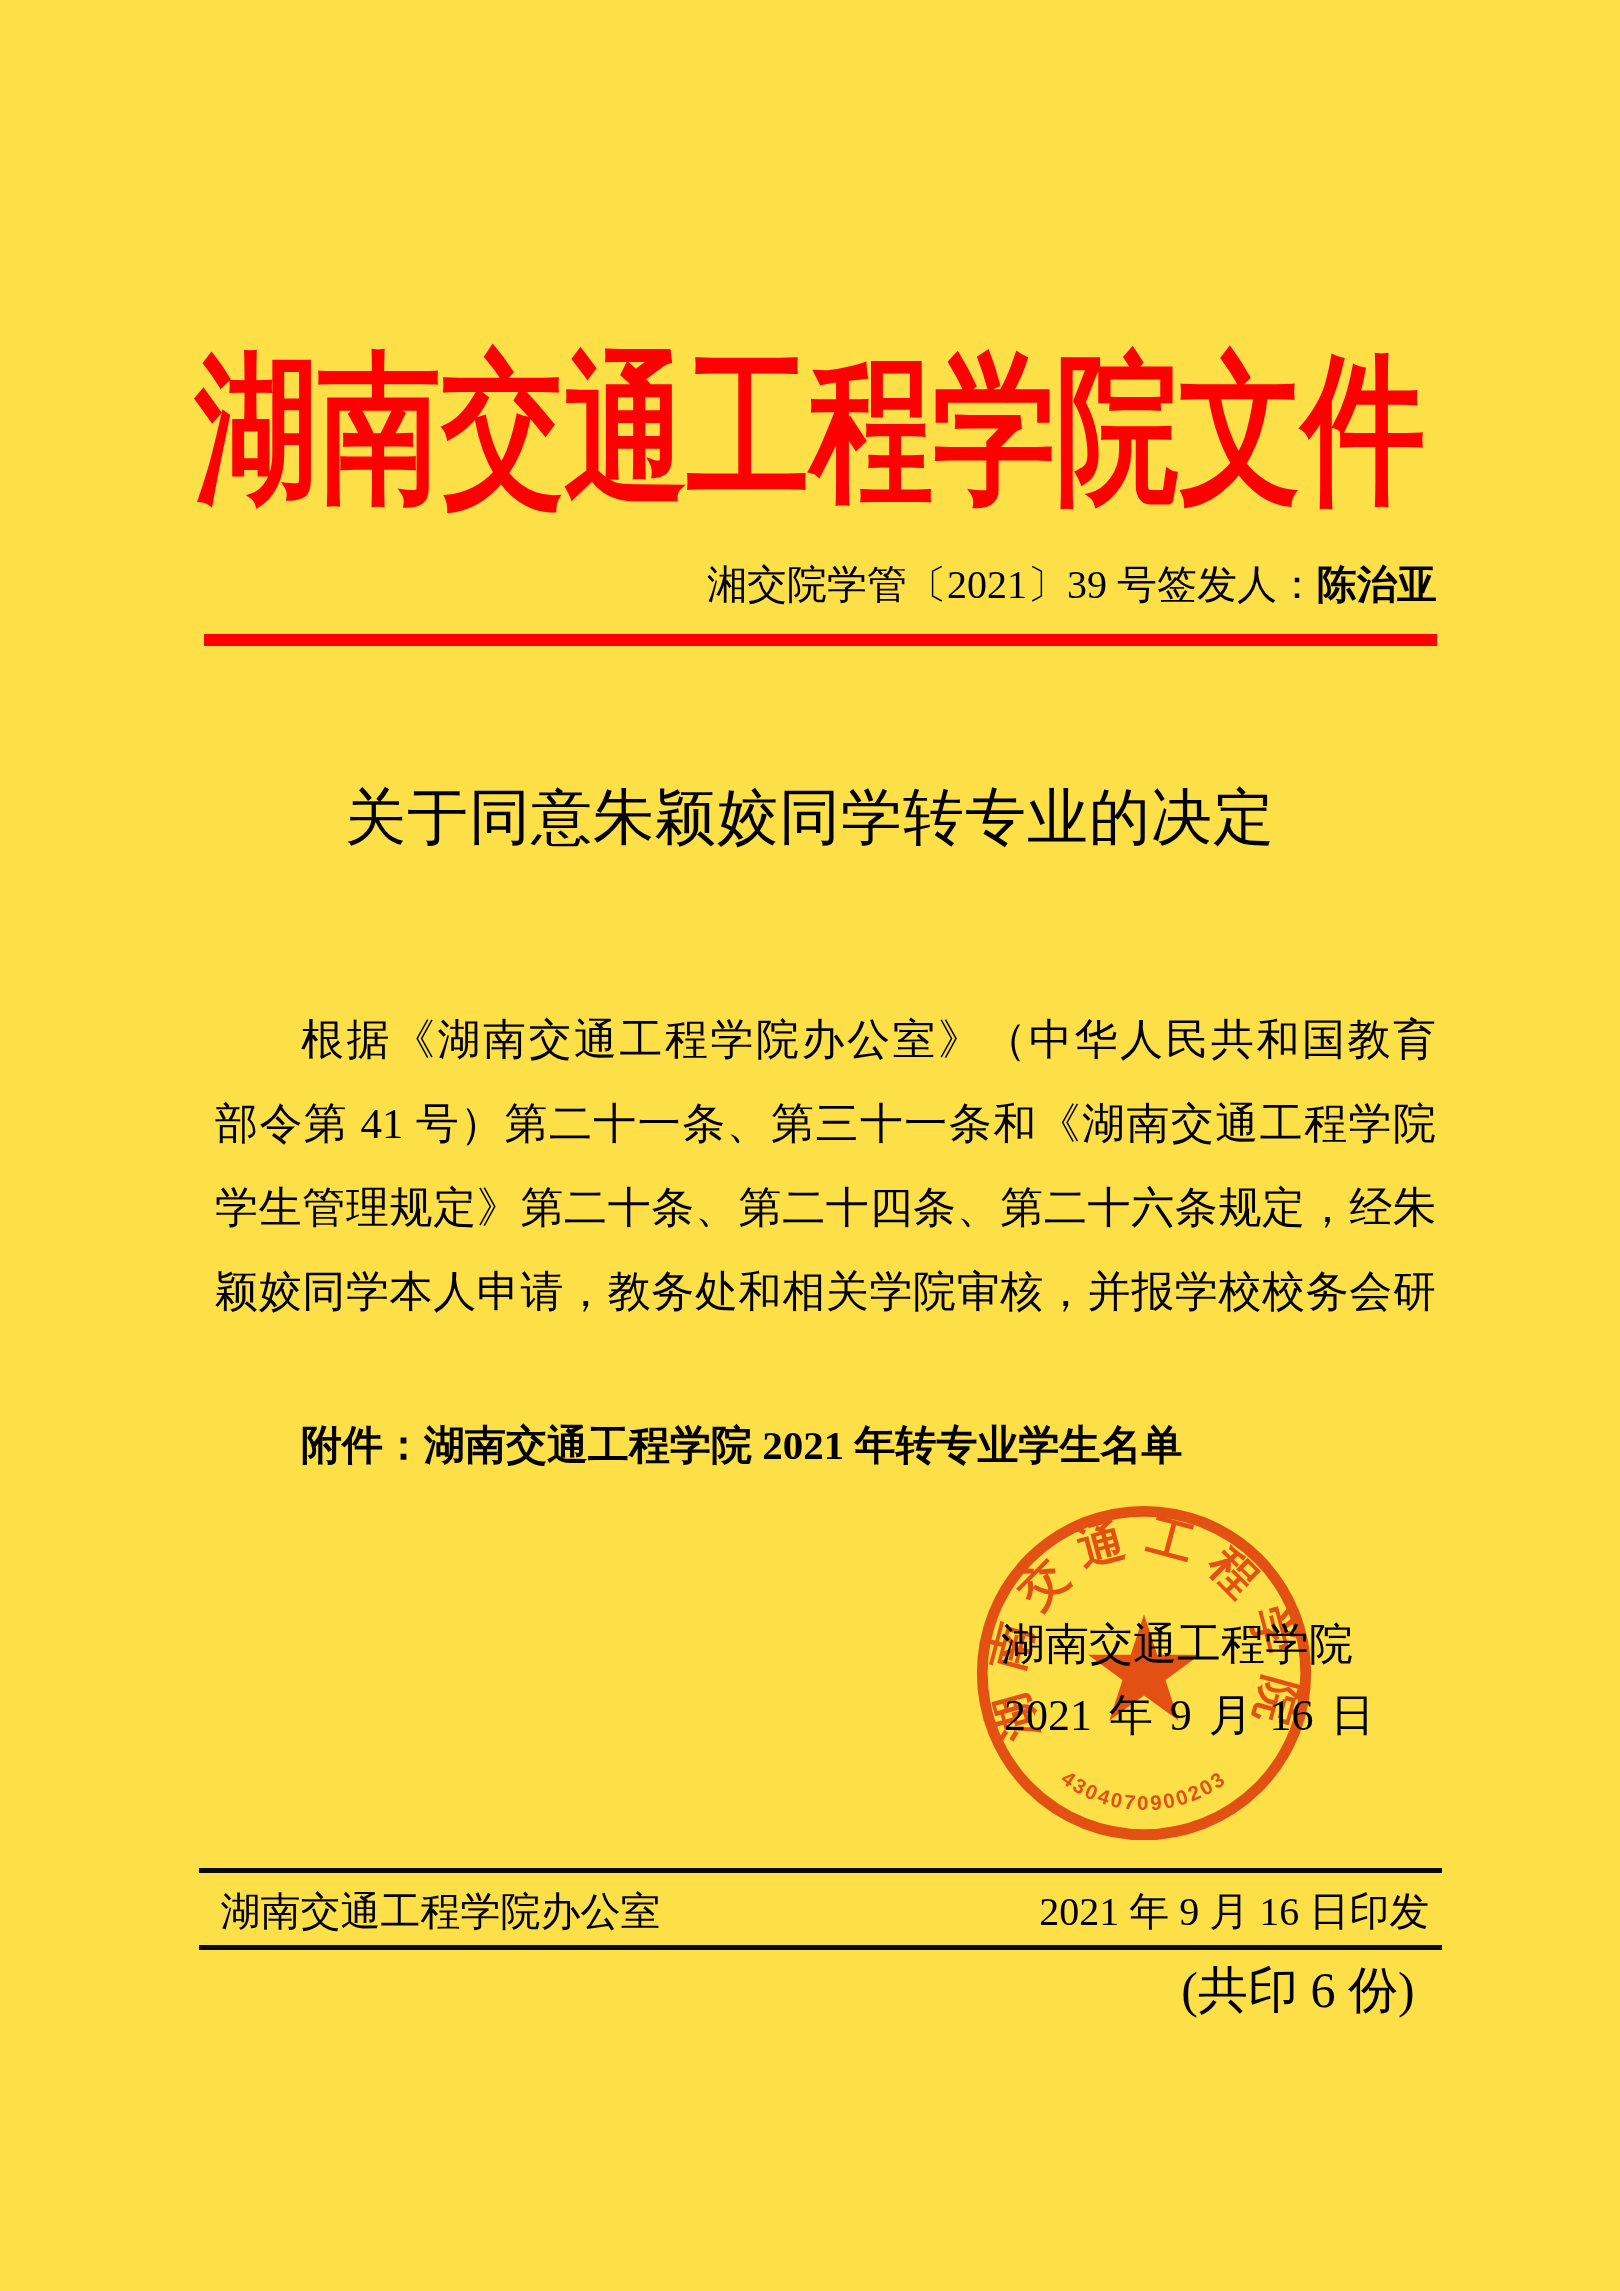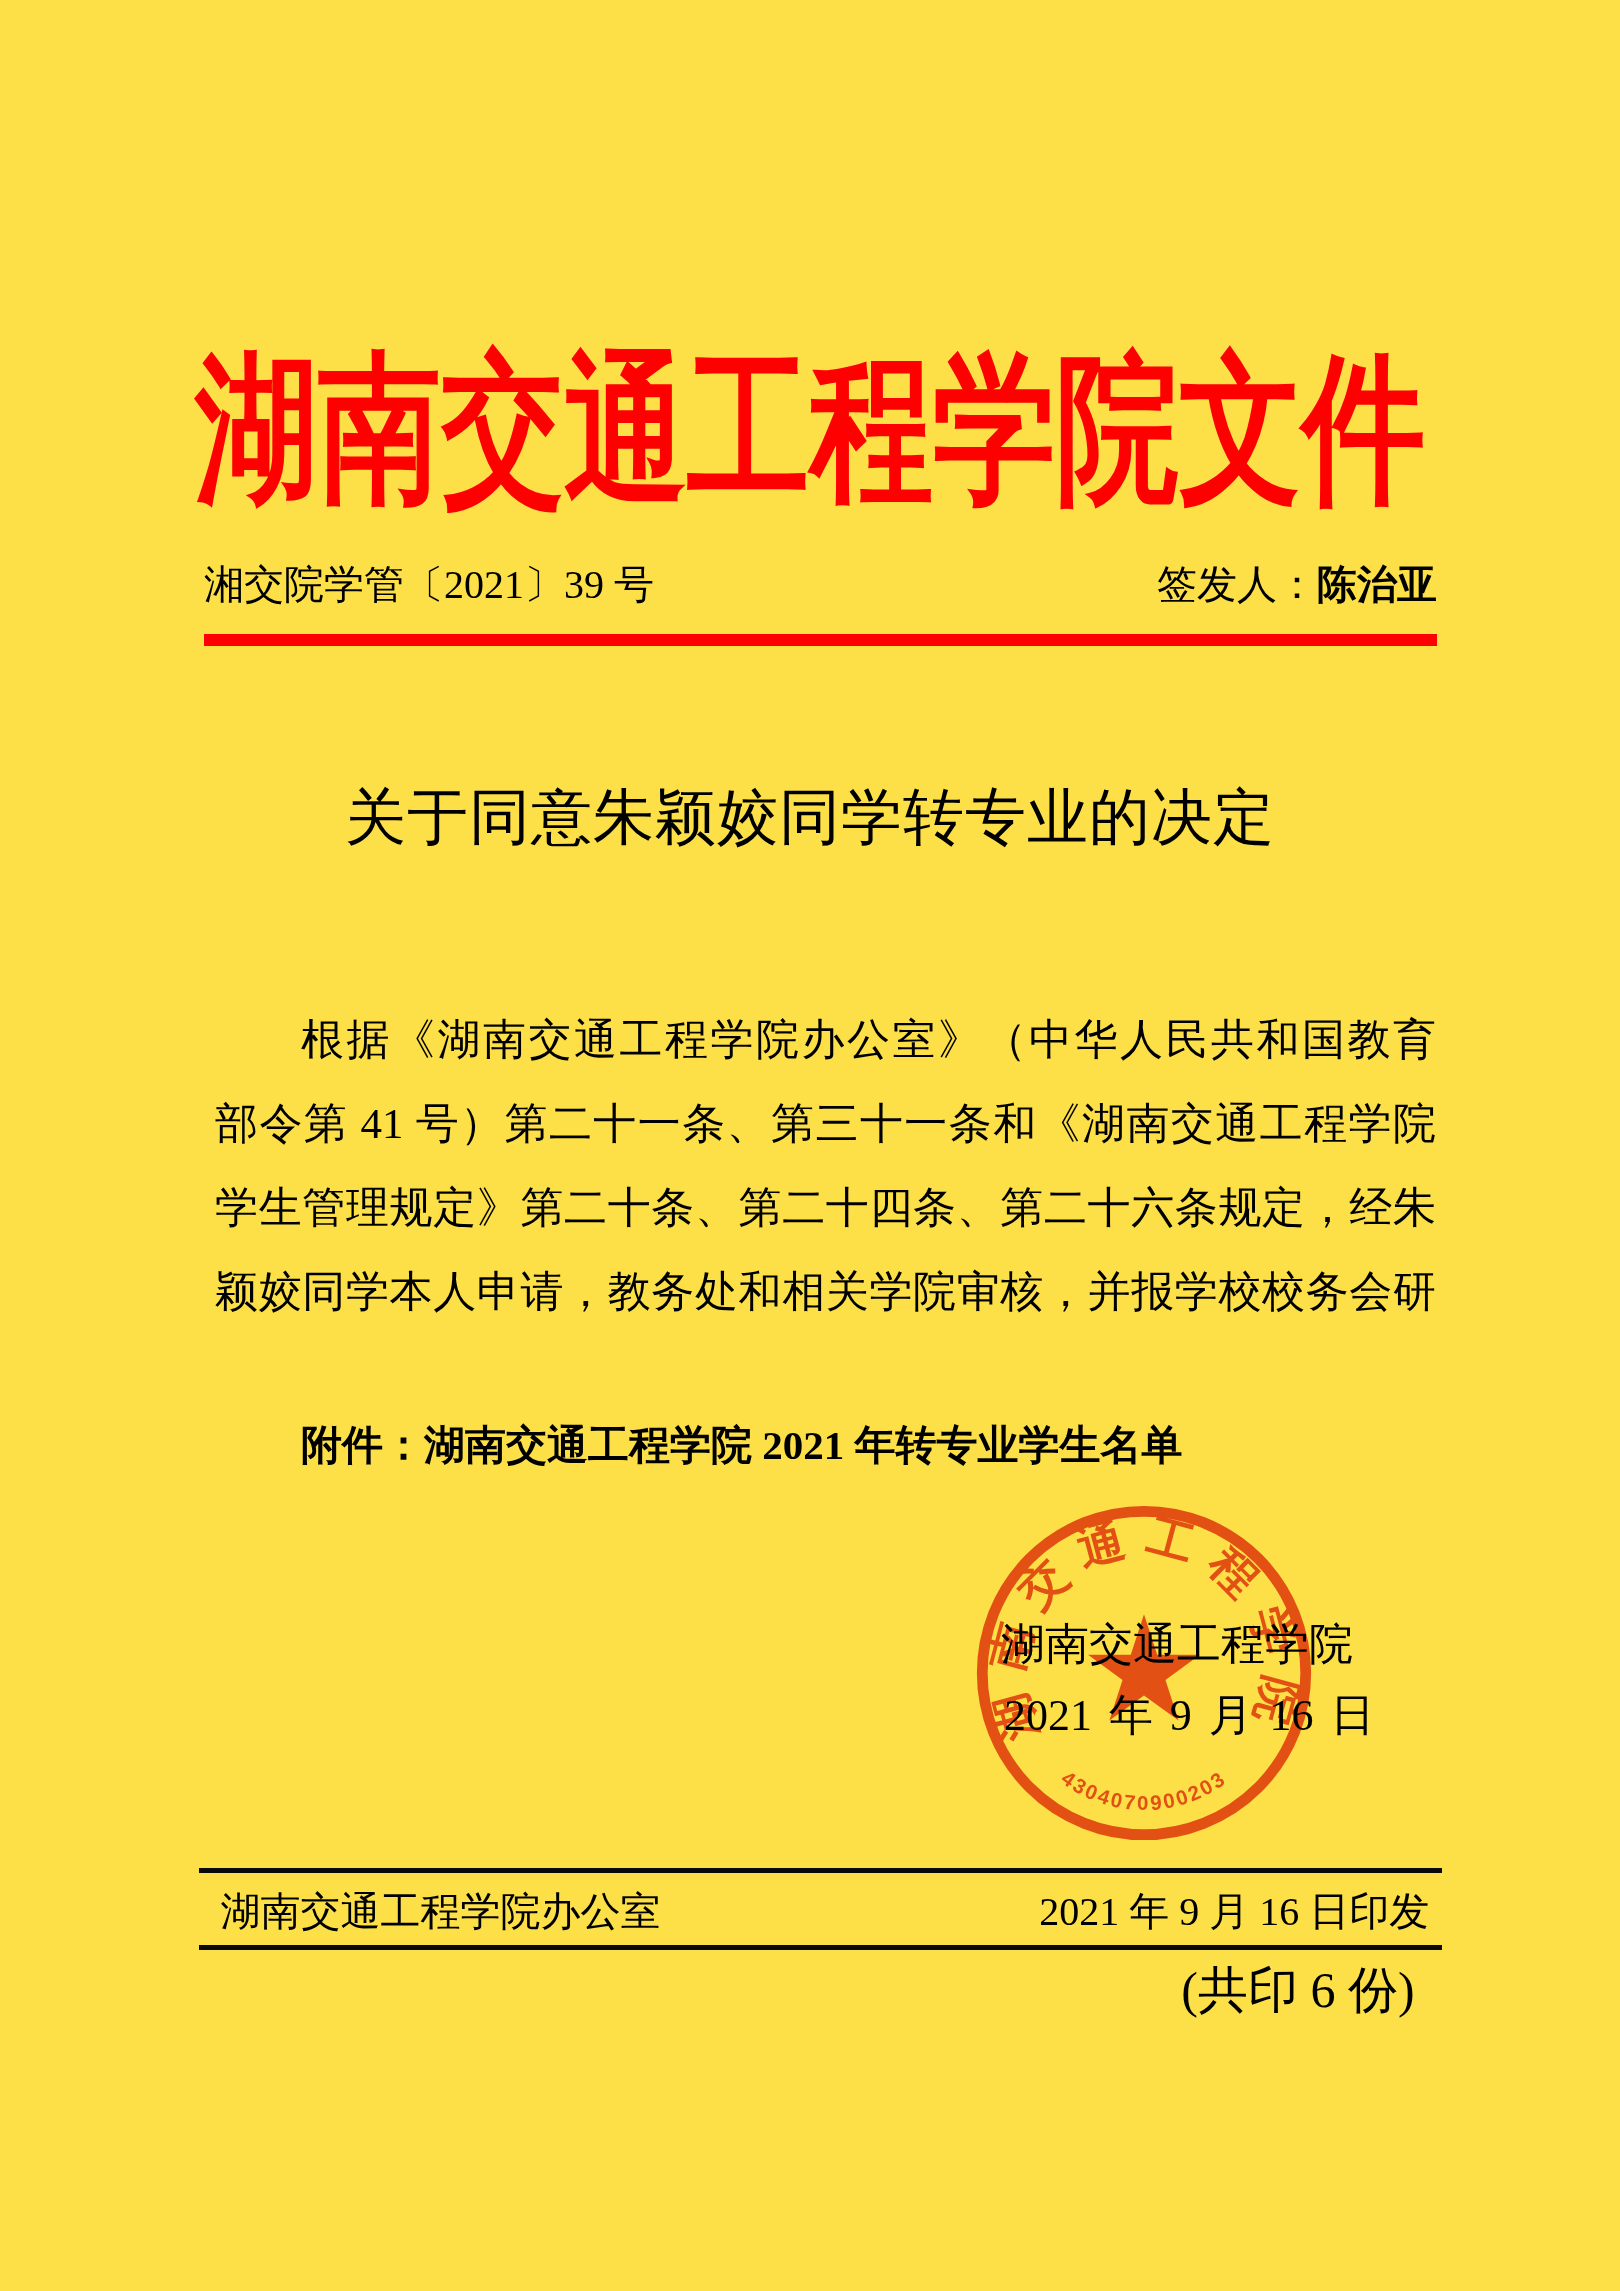--- a/index.html
+++ b/index.html
@@ -17,21 +17,21 @@
     position:absolute;top:323px;left:0;width:100%;
     margin:0;text-align:center;
     font-size:123px;font-weight:bold;color:#ff0000;
     white-space:nowrap;
     transform:scaleY(1.32);transform-origin:center top;
     letter-spacing:0;
   }
   
   .docnum-row{
     position:absolute;top:557px;left:204px;width:1233px;
-    display:flex;justify-content:space-between;align-items:baseline;
+    display:flex;justify-content:flex-end;align-items:baseline;
     font-size:40px;line-height:55px;white-space:nowrap;
   }
   .signer-name{font-weight:bold;}
   
   .red-rule{
     position:absolute;top:634px;left:204px;width:1233px;height:11.8px;
     background:#ff0000;
   }
   
   .doc-title{

